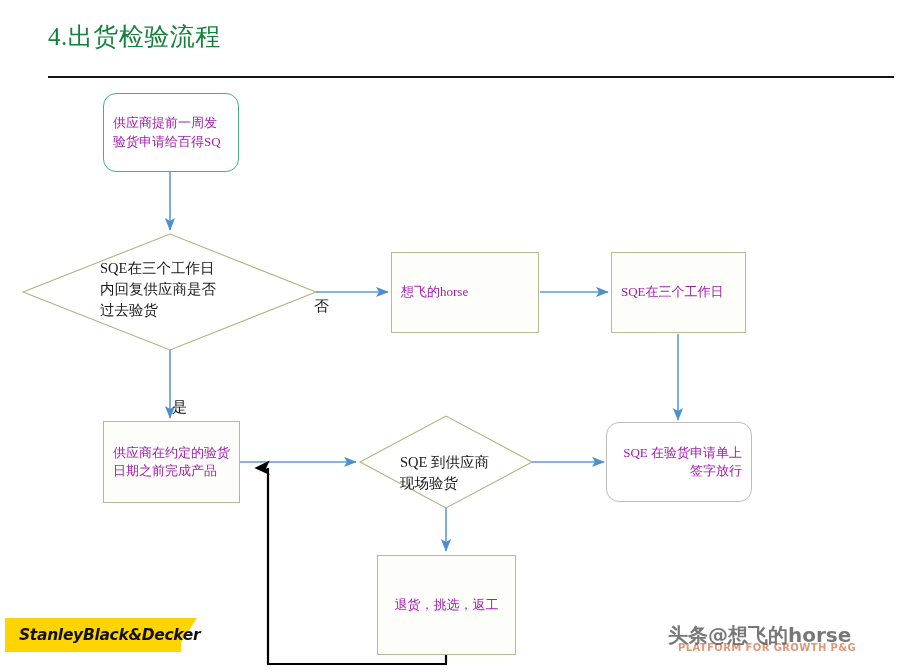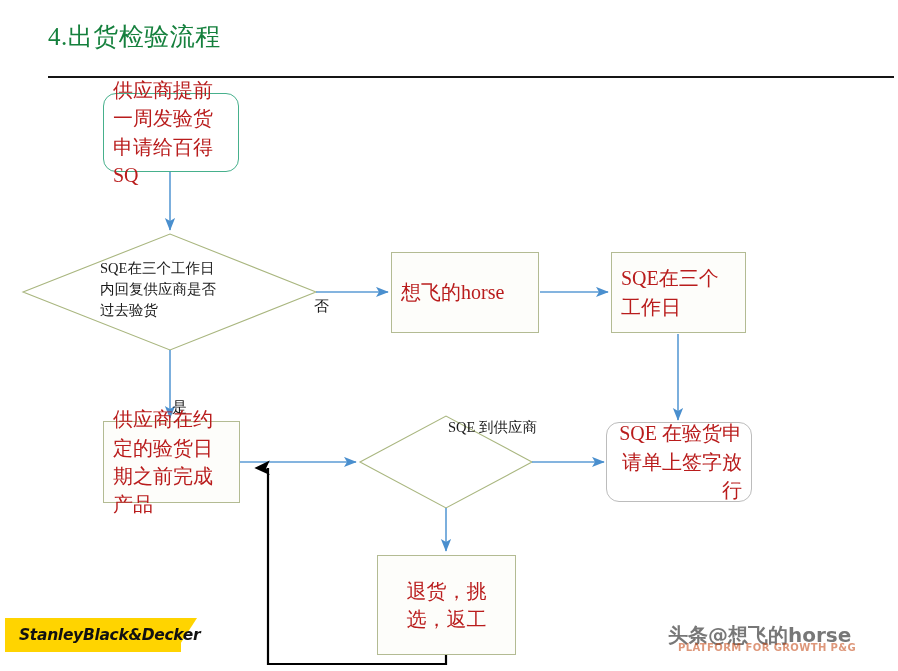--- a/index.html
+++ b/index.html
@@ -39,23 +39,23 @@
     background: #151515;
   }
 
   
   .node {
     position: absolute;
     box-sizing: border-box;
     display: flex;
     align-items: center;
     font-family: "Liberation Serif", "DejaVu Serif", serif;
-    font-size: 20px;
+    font-size: 13px;
     line-height: 1.42;
-    color: #b91c1c;
+    color: #a21caf;
   }
   .node .txt {
     width: 100%;
     padding: 0 9px;
   }
 
   .box-round {
     border: 1.4px solid #46b08c;
     border-radius: 13px;
     background: #ffffff;
@@ -227,22 +227,23 @@
   </div>
 
   <div class="node box-rect" style="left:611px; top:252px; width:135px; height:81px;">
     <div class="txt">SQE在三个工作日</div>
   </div>
 
   <div class="node box-rect" style="left:103px; top:421px; width:137px; height:82px;justify-content:center;">
     <div class="txt">供应商在约定的验货日期之前完成产品</div>
   </div>
 
-  <div class="diamond-label" style="left:400px; top:417px; width:120px;margin-left:48px;">
+  <div class="diamond-label" style="left:400px; top:452px; width:120px;">
     <div>SQE 到供应商</div>
+    <div>现场验货</div>
   </div>
 
   <div class="node box-round-blue" style="left:606px; top:422px; width:146px; height:80px; text-align:center;">
     <div class="txt" style="text-align:right;">SQE 在验货申请单上签字放行</div>
   </div>
 
   <div class="node box-rect" style="left:377px; top:555px; width:139px; height:100px;">
     <div class="txt" style="text-align:center;">退货，挑选，返工</div>
   </div>
 

